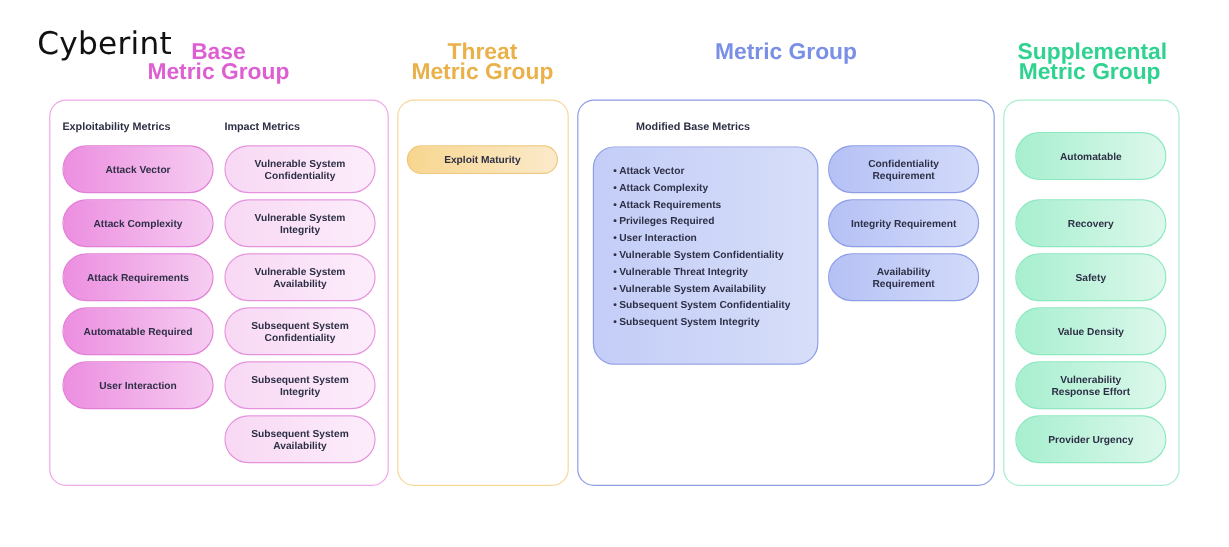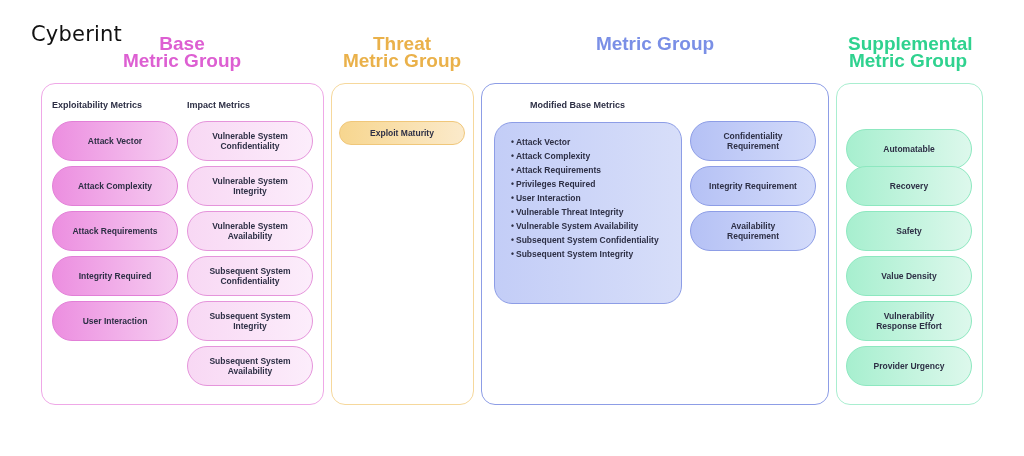--- a/index.html
+++ b/index.html
@@ -1,17 +1,17 @@
 <!DOCTYPE html>
 <html><head>
 <meta charset="utf-8">
 <style>
   html, body { margin:0; padding:0; background:#ffffff; }
   body { width:1024px; height:456px; position:relative; overflow:hidden; font-family:"Liberation Sans", sans-serif; color:#2d2f45; }
-  .logo { position:absolute; left:31px; top:22px; font-size:21px; font-weight:400; color:#111; letter-spacing:0.2px; font-family:"DejaVu Sans", sans-serif; }
+  .logo { position:absolute; left:31px; top:22px; font-size:26px; font-weight:400; color:#111; letter-spacing:0.2px; font-family:"DejaVu Sans", sans-serif; }
   .gtitle { position:absolute; text-align:center; font-weight:700; font-size:19px; line-height:17px; }
   .panel { position:absolute; border-radius:14px; border:1.5px solid; box-sizing:border-box; background:#fff; }
   .sub { position:absolute; font-size:9px; font-weight:700; color:#2d2f45; text-align:left; }
   .pill { position:absolute; border-radius:21px; box-sizing:border-box; border:1.5px solid; display:flex; align-items:center; justify-content:center; text-align:center; font-size:8.5px; font-weight:700; color:#2d2f45; line-height:10.5px; padding:0 6px; }
   .pink-dark { background:linear-gradient(90deg,#ec8ee0,#f6cdf1); border-color:#e27fd7; }
   .pink-light { background:linear-gradient(90deg,#f8d8f4,#fcedfb); border-color:#e594db; }
   .yellow { background:linear-gradient(90deg,#f7d68f,#fbeacb); border-color:#f0c77a; }
   .blue { background:linear-gradient(90deg,#b5c1f5,#d3dbfa); border-color:#8d9de6; }
   .green { background:linear-gradient(90deg,#a7efcf,#ddf8ec); border-color:#8de8c0; }
   .modlist { position:absolute; left:494px; top:122px; width:188px; height:182px; border-radius:18px; border:1.5px solid #8d9de6; box-sizing:border-box; background:linear-gradient(90deg,#c3cdf7,#d7def9); padding:12px 0 0 16px; }
@@ -51,21 +51,21 @@
 <div class="pill pink-dark" style="left:52px;top:121px;width:126px;height:40px;">
     <span>Attack Vector</span>
   </div>
 <div class="pill pink-dark" style="left:52px;top:166px;width:126px;height:40px;">
     <span>Attack Complexity</span>
   </div>
 <div class="pill pink-dark" style="left:52px;top:211px;width:126px;height:40px;">
     <span>Attack Requirements</span>
   </div>
 <div class="pill pink-dark" style="left:52px;top:256px;width:126px;height:40px;">
-    <span>Integrity Required</span>
+    <span>Automatable Required</span>
   </div>
 <div class="pill pink-dark" style="left:52px;top:301px;width:126px;height:40px;">
     <span>User Interaction</span>
   </div>
 
 <div class="pill pink-light" style="left:187px;top:121px;width:126px;height:40px;flex-direction:column;">
     <span>Vulnerable System</span>
     <span>Confidentiality</span>
   </div>
 <div class="pill pink-light" style="left:187px;top:166px;width:126px;height:40px;flex-direction:column;">
@@ -94,39 +94,40 @@
   </div>
 
 <div class="sub" style="left:530px;top:100px;width:140px;">Modified Base Metrics</div>
 <div class="modlist">
   <ul>
     <li>Attack Vector</li>
     <li>Attack Complexity</li>
     <li>Attack Requirements</li>
     <li>Privileges Required</li>
     <li>User Interaction</li>
+    <li>Vulnerable System Confidentiality</li>
     <li>Vulnerable Threat Integrity</li>
     <li>Vulnerable System Availability</li>
     <li>Subsequent System Confidentiality</li>
     <li>Subsequent System Integrity</li>
   </ul>
 </div>
 <div class="pill blue" style="left:690px;top:121px;width:126px;height:40px;flex-direction:column;">
     <span>Confidentiality</span>
     <span>Requirement</span>
   </div>
 <div class="pill blue" style="left:690px;top:166px;width:126px;height:40px;flex-direction:column;">
     <span>Integrity Requirement</span>
   </div>
 <div class="pill blue" style="left:690px;top:211px;width:126px;height:40px;flex-direction:column;">
     <span>Availability</span>
     <span>Requirement</span>
   </div>
 
-<div class="pill green" style="left:846px;top:129px;width:126px;height:40px;flex-direction:column;">
+<div class="pill green" style="left:846px;top:110px;width:126px;height:40px;flex-direction:column;">
     <span>Automatable</span>
   </div>
 <div class="pill green" style="left:846px;top:166px;width:126px;height:40px;flex-direction:column;">
     <span>Recovery</span>
   </div>
 <div class="pill green" style="left:846px;top:211px;width:126px;height:40px;flex-direction:column;">
     <span>Safety</span>
   </div>
 <div class="pill green" style="left:846px;top:256px;width:126px;height:40px;flex-direction:column;">
     <span>Value Density</span>

